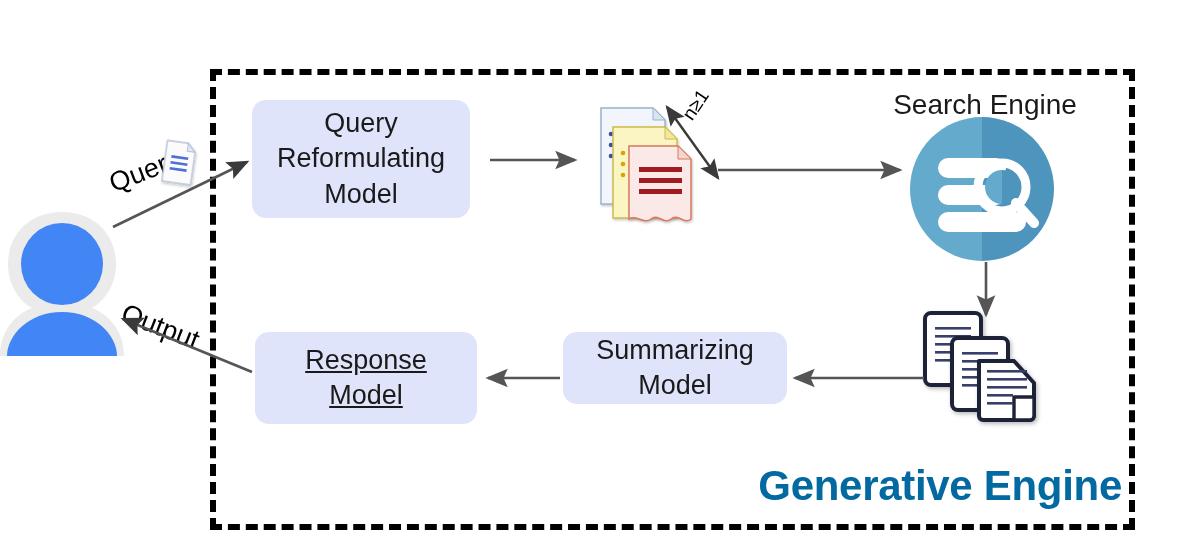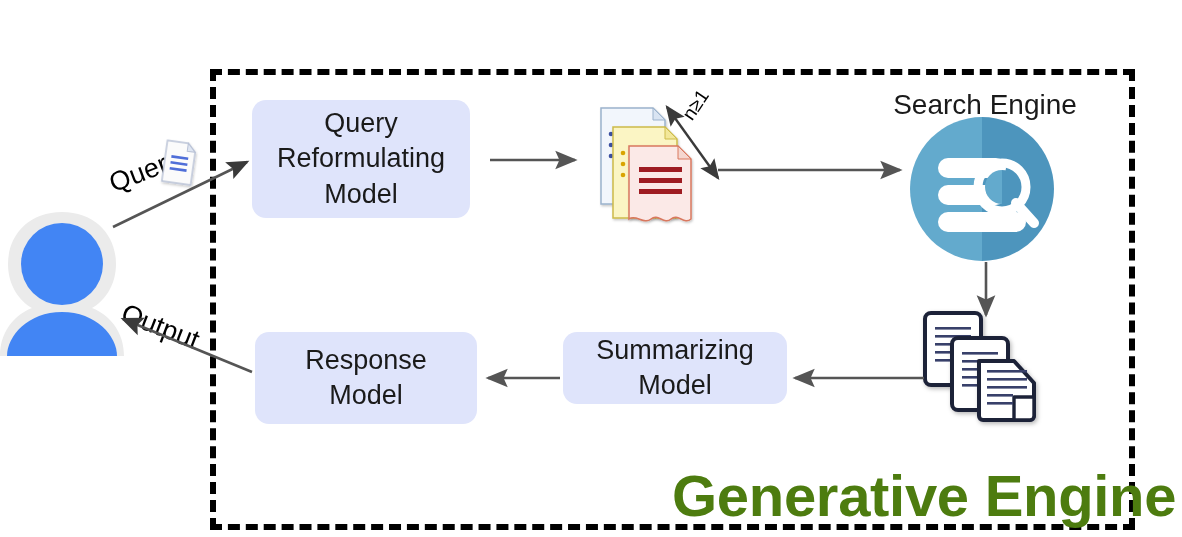--- a/index.html
+++ b/index.html
@@ -29,42 +29,42 @@
     height: 461px;
     border: 6px dashed #000000;
     box-sizing: border-box;
     background: transparent;
   }
   #engine-title {
     left: 672px;
     top: 450px;
     width: 450px;
     text-align: right;
-    font-size: 58px;
+    font-size: 42px;
     font-weight: bold;
-    color: #4d7c0f;
+    color: #0369a1;
     letter-spacing: -0.3px;
     white-space: nowrap;
   }
 
   
   .model-box {
     background: #dfe4fb;
     border-radius: 14px;
     display: flex;
     align-items: center;
     justify-content: center;
     text-align: center;
     color: #1a1a1a;
     font-size: 27px;
     line-height: 1.30;
     font-weight: 400;
   }
   #box-query-reformulating { left: 252px; top: 88px;  width: 218px; height: 118px; }
-  #box-response           { left: 255px; top: 320px; width: 222px; height: 92px; }
+  #box-response           { left: 255px; top: 320px; width: 222px; height: 92px; text-decoration: underline; }
   #box-summarizing        { left: 563px; top: 320px; width: 224px; height: 72px; }
 
   
   #vector-layer {
     left: 0; top: 0;
     width: 1182px; height: 537px;
     pointer-events: none;
   }
 
   

